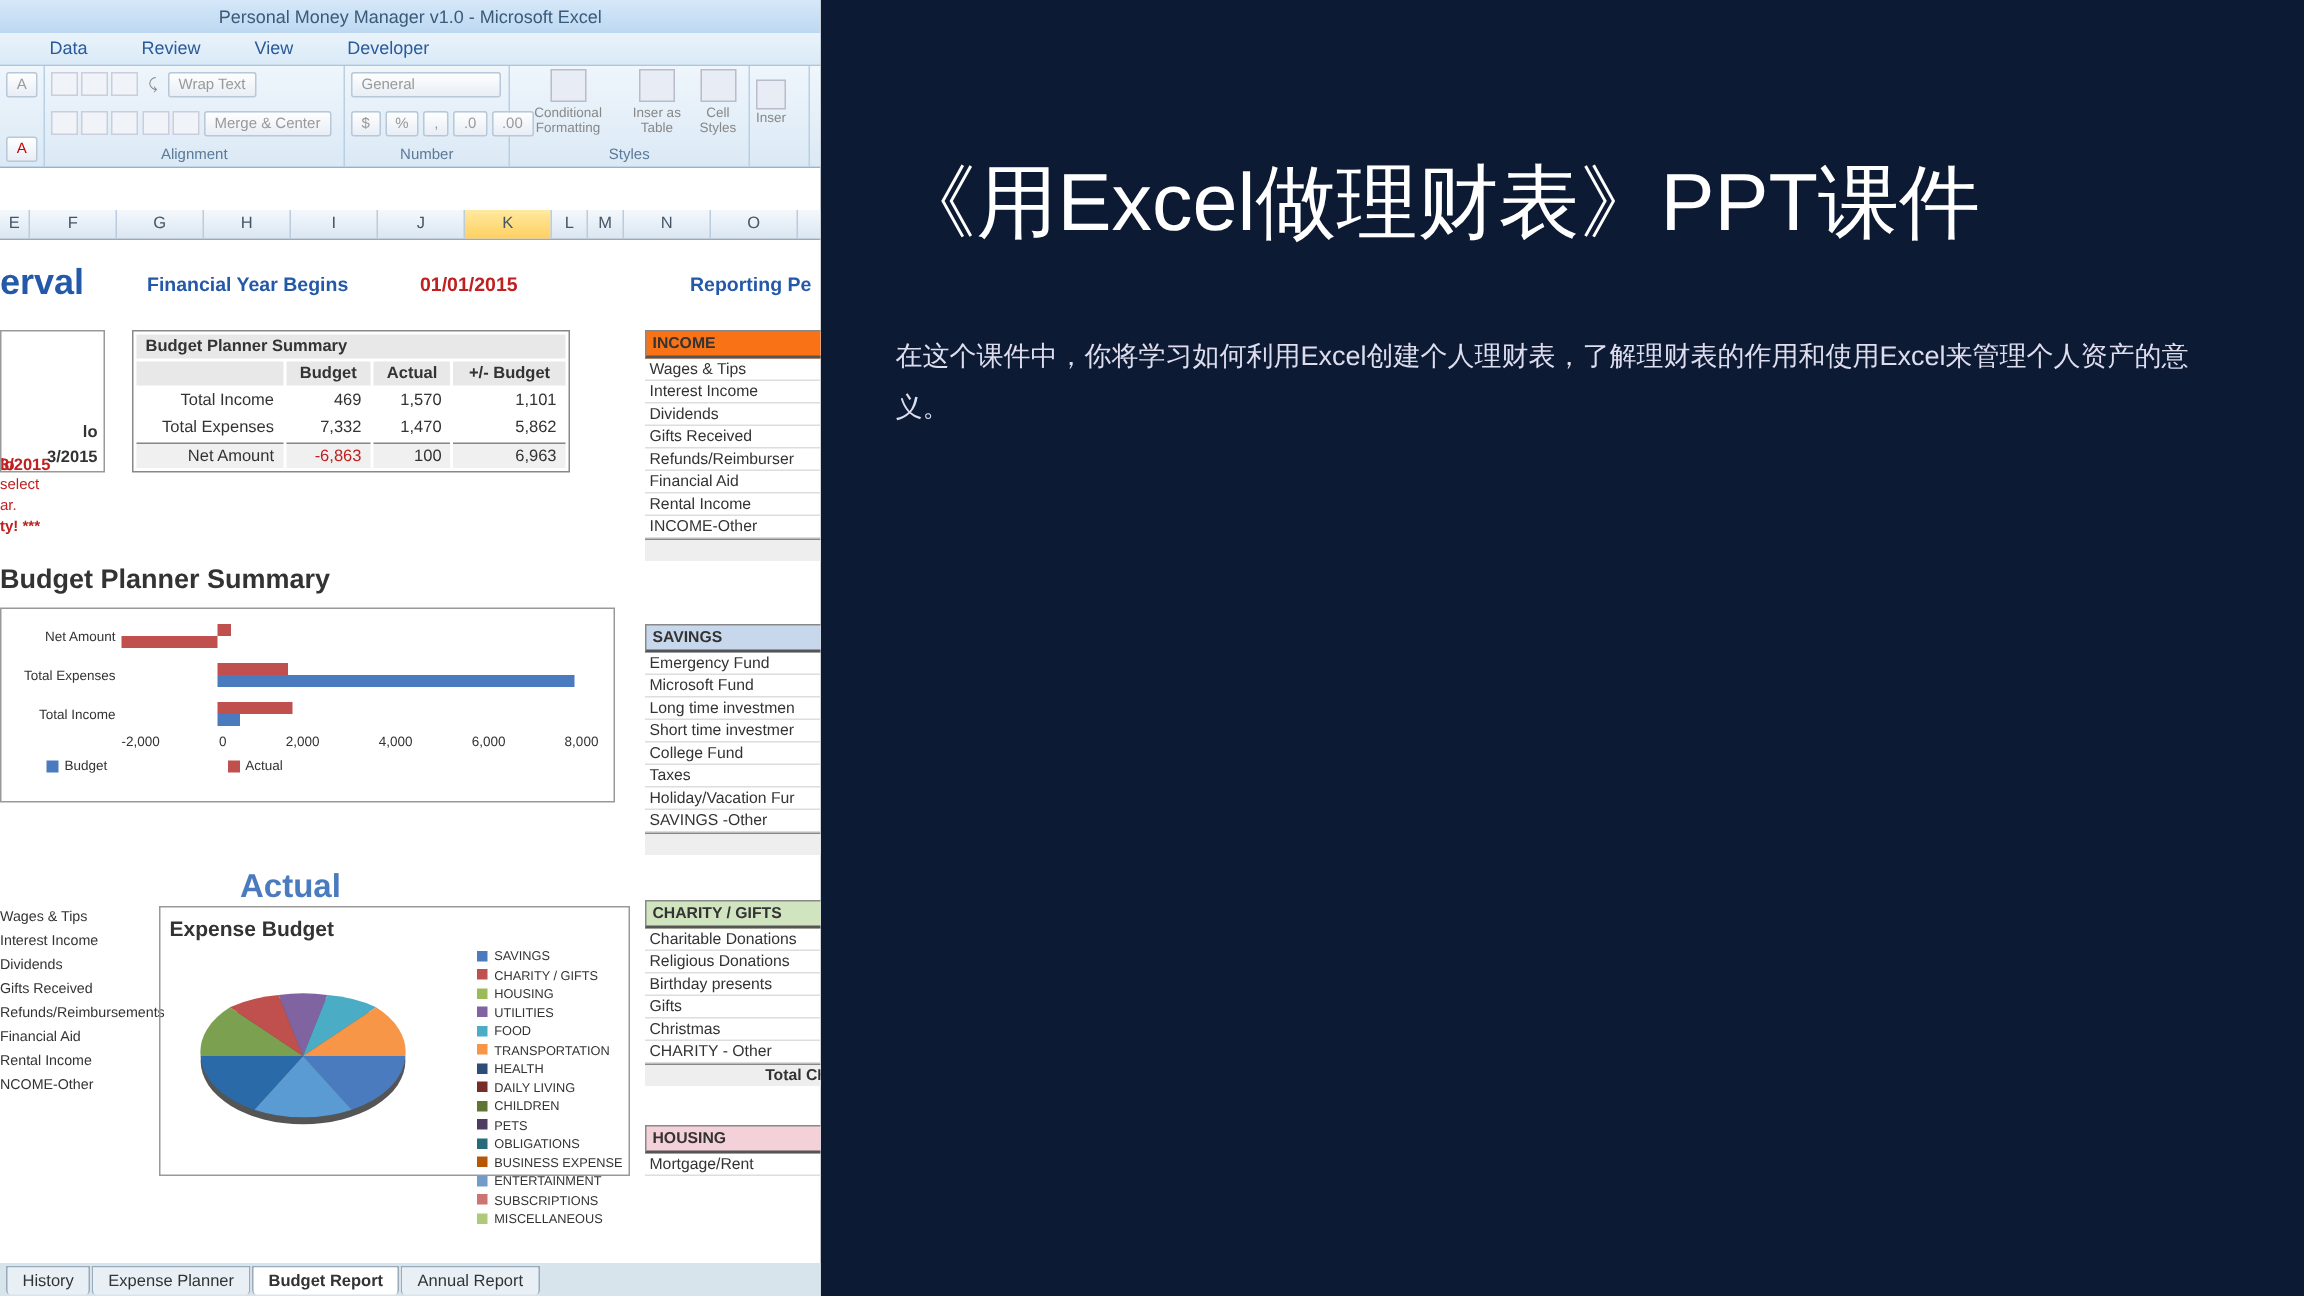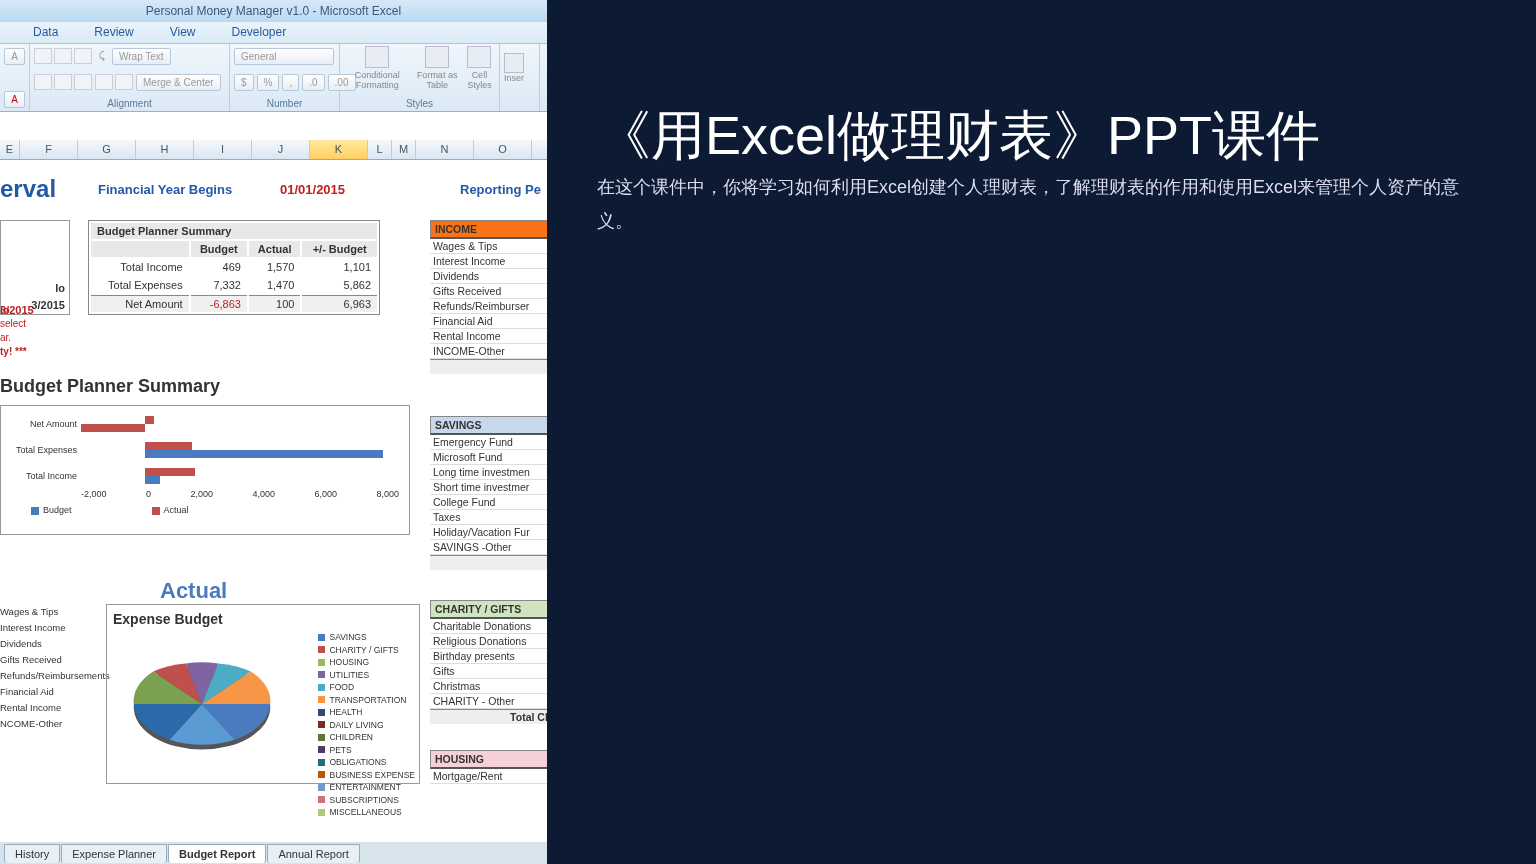--- a/index.html
+++ b/index.html
@@ -1,20 +1,20 @@
 <!DOCTYPE html>
 <html><head>
 <meta charset="utf-8">
 <style>
 *{box-sizing:border-box;margin:0;padding:0}
 body{width:1536px;height:864px;display:flex;font-family:Arial,sans-serif;overflow:hidden}
 .left{width:547px;height:864px;background:#fff;position:relative;overflow:hidden;font-size:11px;color:#333}
 .right{flex:1;background:#0c1a33;color:#fff;padding:100px 50px 0 50px}
 .right h1{font-size:54px;font-weight:300;line-height:1.3}
-.right p{font-size:18px;line-height:1.9;color:#dde}
+.right p{margin-top:50px;font-size:18px;line-height:1.9;color:#dde}
 
 .titlebar{background:linear-gradient(#d6e8f9,#bcd8f1);height:22px;text-align:center;color:#3a5a7a;font-size:12px;line-height:22px}
 .menubar{background:linear-gradient(#eaf3fb,#d9eaf7);height:22px;display:flex;padding-left:15px;font-size:12px;color:#2a5a9a;border-bottom:1px solid #a8c8e0}
 .menubar span{padding:3px 18px}
 .ribbon{height:68px;background:linear-gradient(#eff6fc,#dbe9f5);border-bottom:1px solid #8fb5d6;display:flex}
 .rgroup{border-right:1px solid #b8d0e4;padding:2px 4px;display:flex;flex-direction:column;justify-content:space-between;color:#888;font-size:10px}
 .rgroup .rt{display:flex;gap:3px;align-items:center;height:20px}
 .rgroup .rb{text-align:center;color:#5a7a9a}
 .btn{background:linear-gradient(#fefefe,#e8eef6);border:1px solid #b8c8d8;border-radius:2px;padding:2px 6px;font-size:10px;color:#999}
 .fontbtn{width:22px;text-align:center}
@@ -131,21 +131,21 @@
           <span class="btn">%</span>
           <span class="btn">,</span>
           <span class="btn">.0</span>
           <span class="btn">.00</span>
         </div>
 <div class="rb">Number</div>
 </div>
 <div class="rgroup" style="width:160px">
 <div class="rt" style="justify-content:space-around;height:44px;text-align:center;font-size:9px">
 <div><div style="width:24px;height:22px;background:#e8ecf4;border:1px solid #bbc;margin:0 auto 2px"></div><span>Conditional Formatting</span></div>
-<div><div style="width:24px;height:22px;background:#e8ecf4;border:1px solid #bbc;margin:0 auto 2px"></div><span>Format as Table</span></div>
+<div><div style="width:24px;height:22px;background:#e8ecf4;border:1px solid #bbc;margin:0 auto 2px"></div><span>Inser as Table</span></div>
 <div><div style="width:24px;height:22px;background:#e8ecf4;border:1px solid #bbc;margin:0 auto 2px"></div><span>Cell Styles</span></div>
 </div>
 <div class="rb">Styles</div>
 </div>
 <div class="rgroup" style="width:40px">
 <div class="rt" style="height:44px;text-align:center;font-size:9px">
           <div><div style="width:20px;height:20px;background:#e8ecf4;border:1px solid #bbc"></div><span>Inser</span></div>
         </div>
 </div>
 </div>

